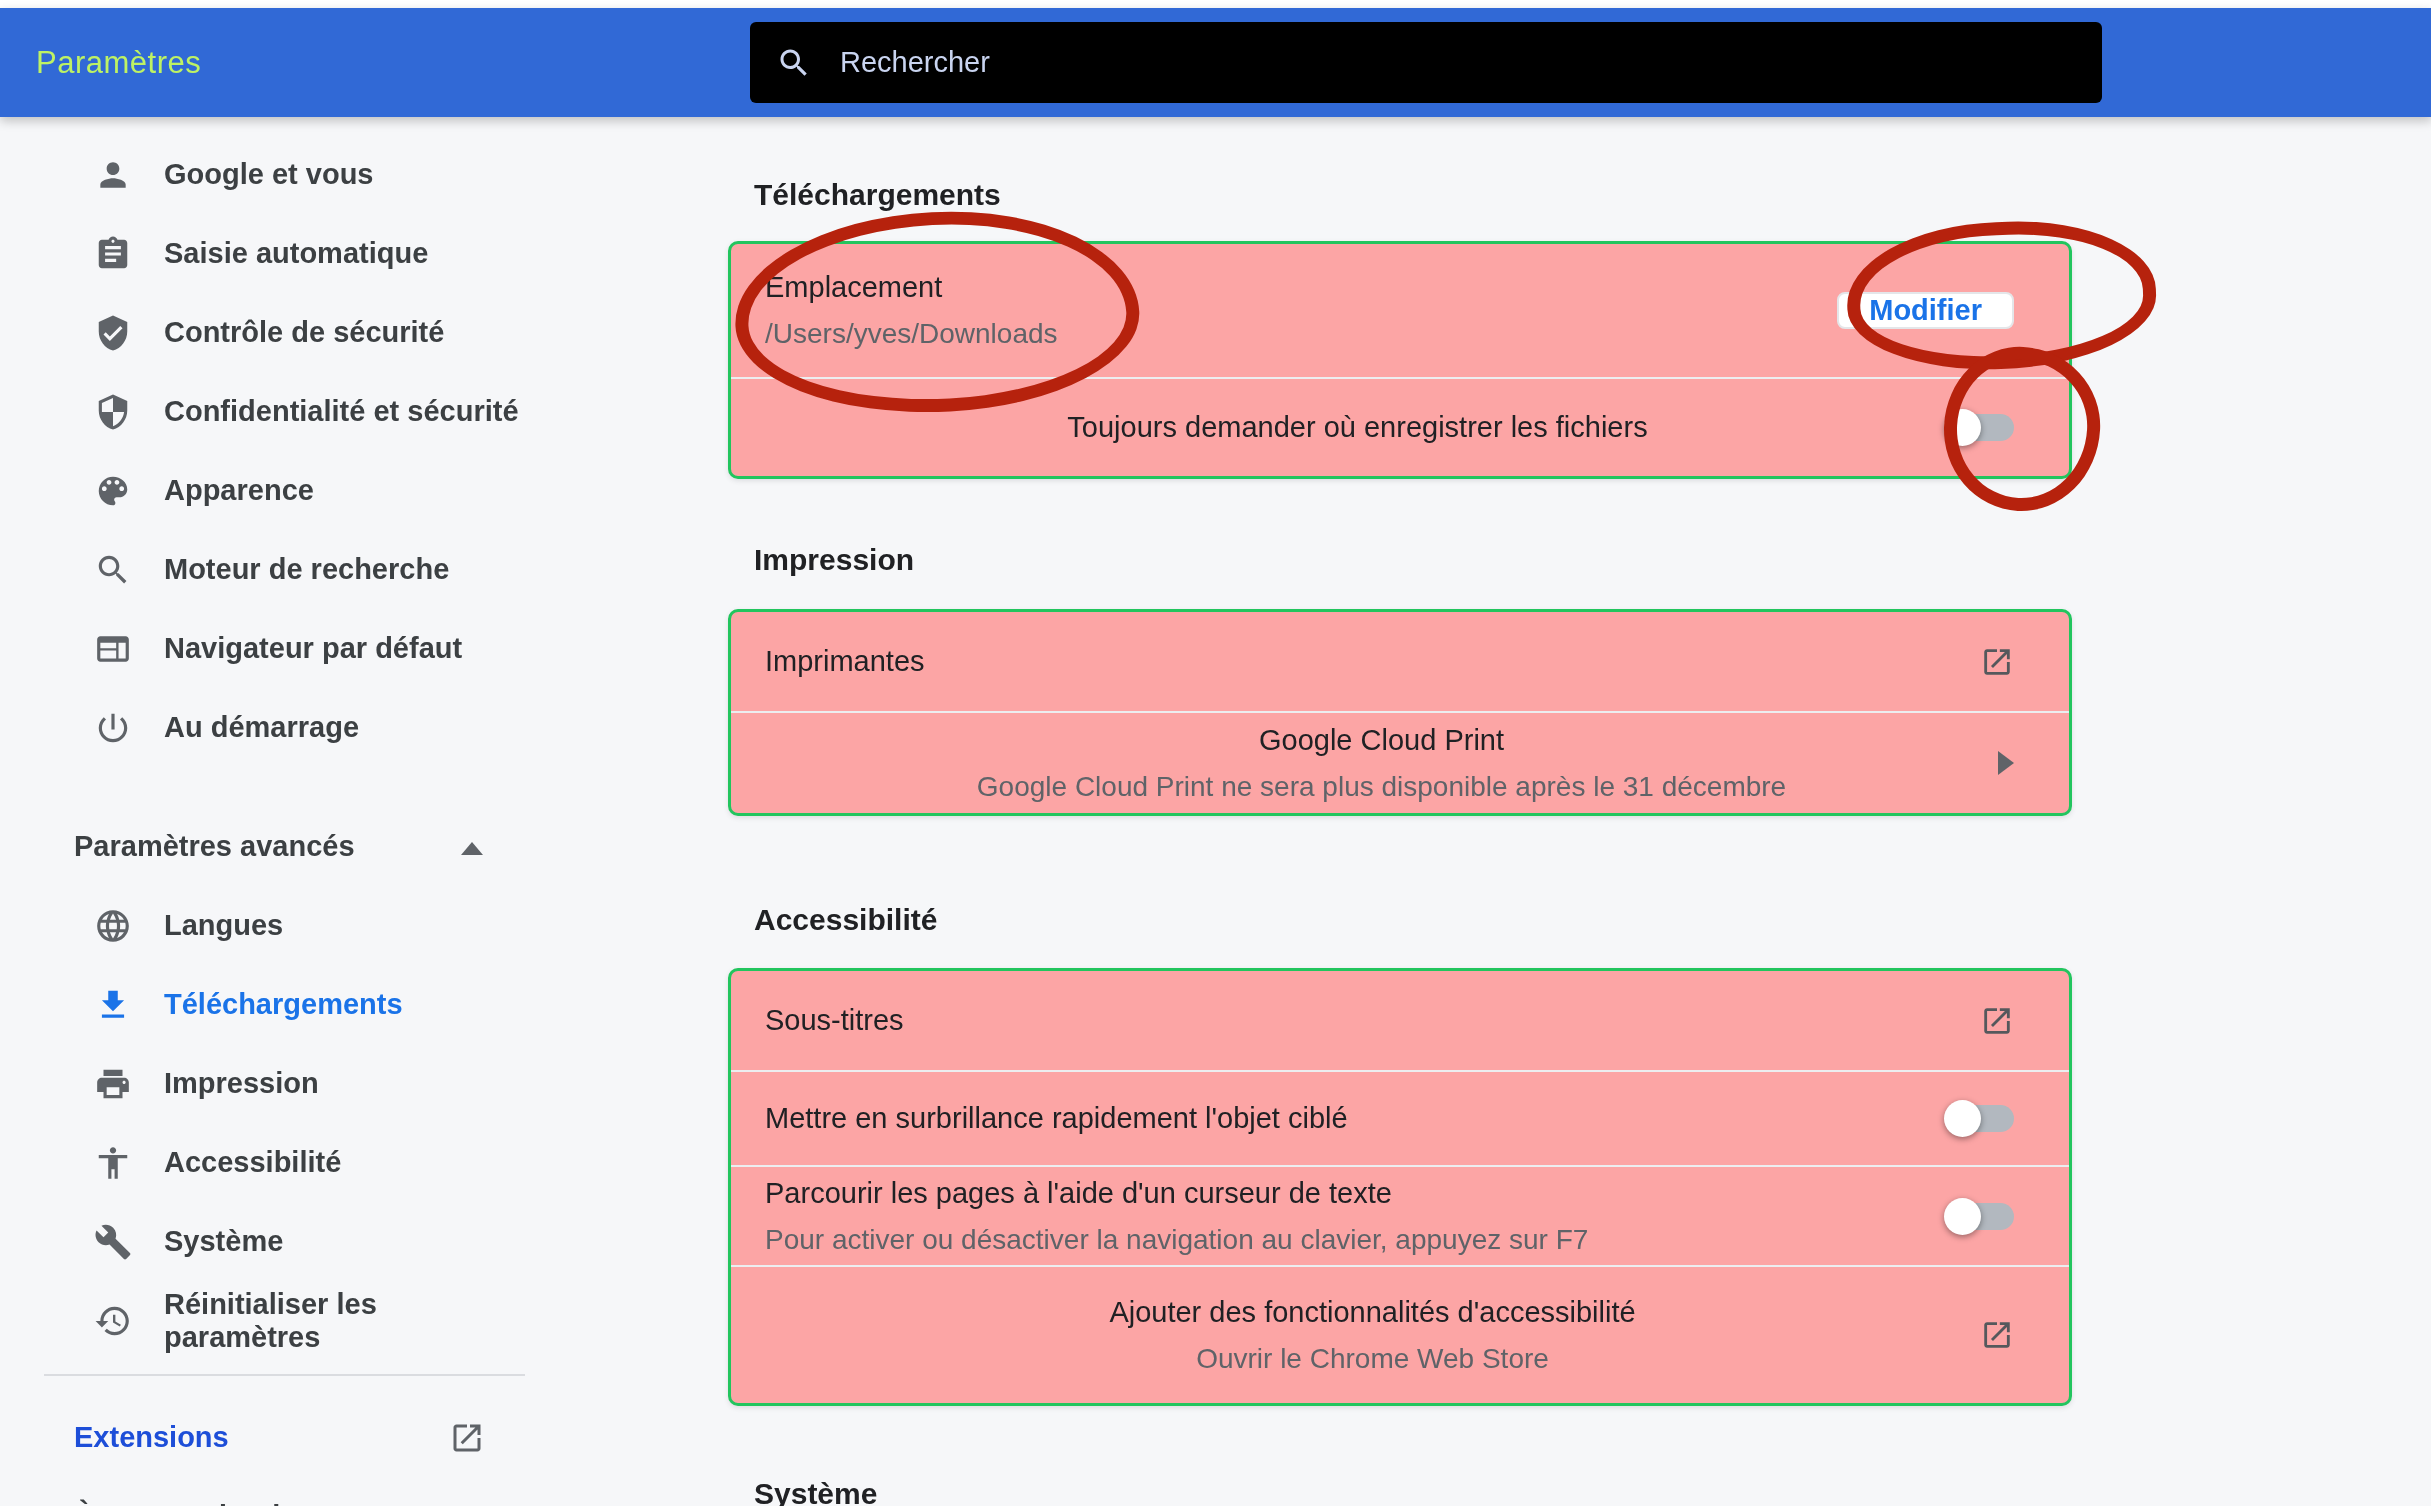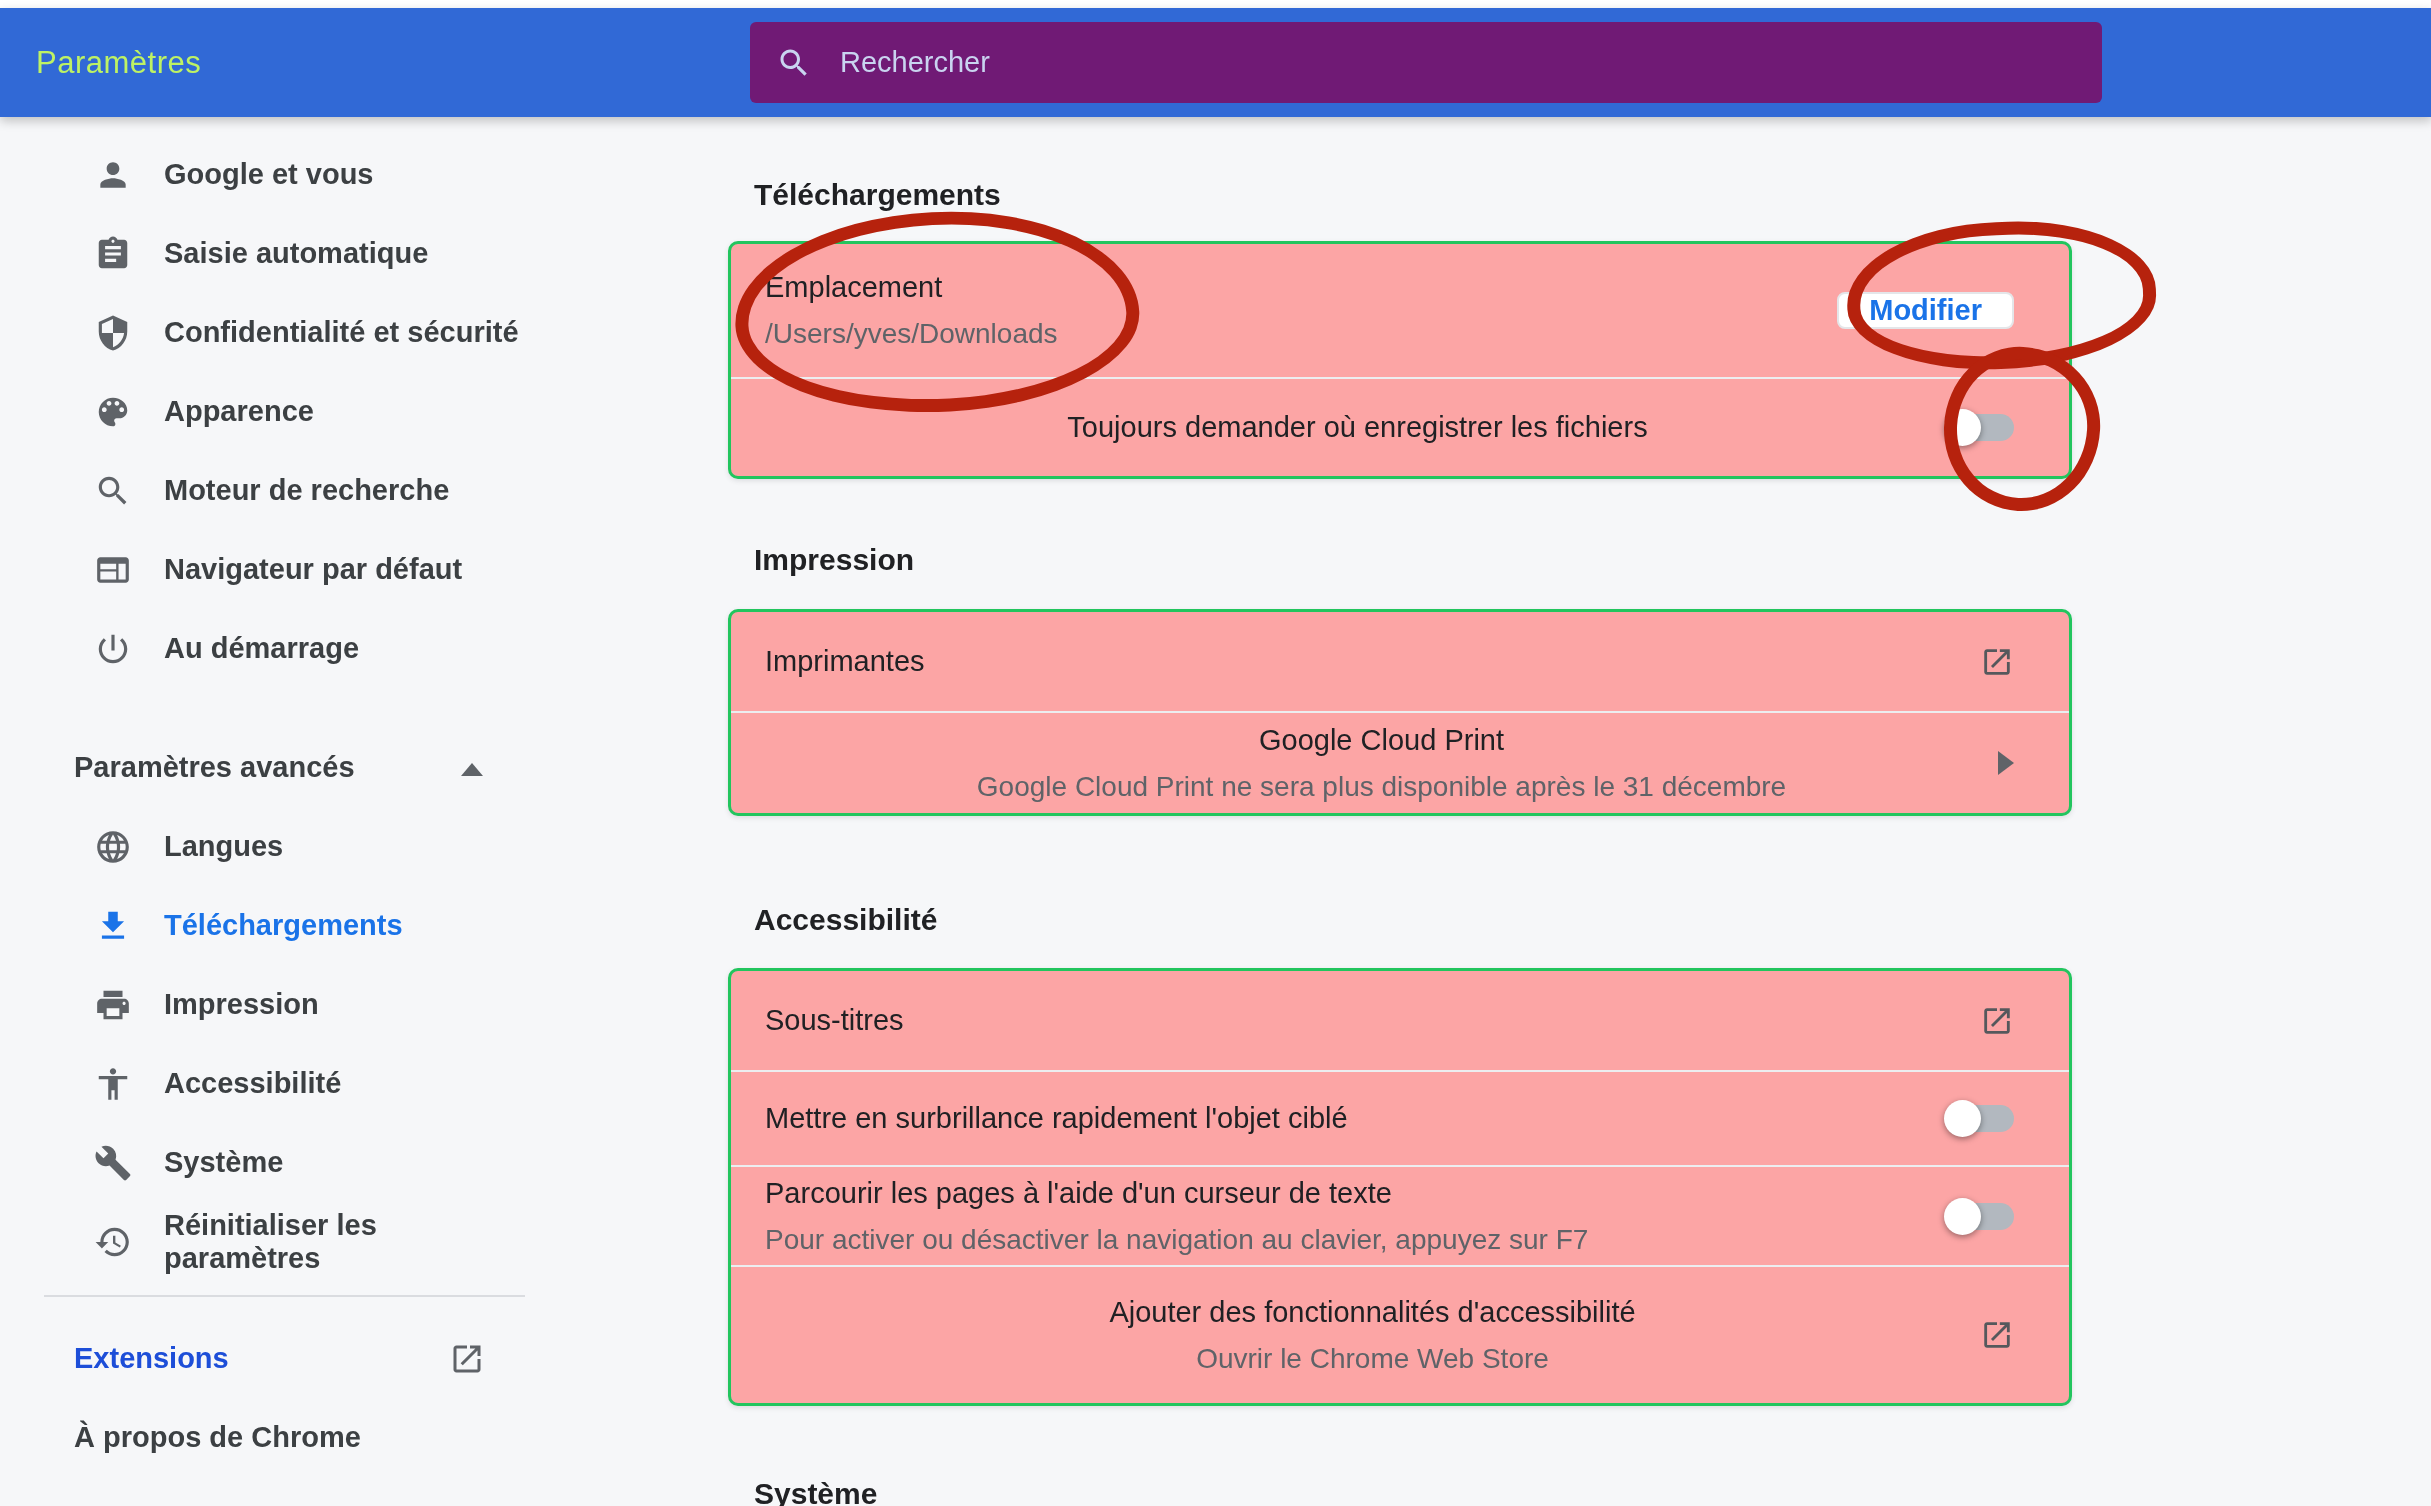--- a/index.html
+++ b/index.html
@@ -14,21 +14,21 @@
   
   .header {
     position:absolute; top:8px; left:0; width:2432px; height:109px;
     background:#3169d6; box-shadow:0 4px 10px rgba(0,0,0,.22); z-index:5;
     display:flex; align-items:center;
   }
   .header-title { position:absolute; left:36px; top:0; height:109px; display:flex; align-items:center;
     color:#bef264; font-size:31px; font-weight:500; letter-spacing:0.5px; }
   .searchbox {
     position:absolute; left:750px; top:14px; width:1352px; height:81px;
-    background:#701a75; border-radius:6px; display:flex; align-items:center; padding-left:26px;
+    background:#000000; border-radius:6px; display:flex; align-items:center; padding-left:26px;
   }
   .searchbox .sicon { width:36px; height:36px; fill:#c9d4f0; }
   .search-ph { margin-left:28px; font-size:29px; color:#c9d4f0; }
 
   
   .sidebar { position:absolute; top:117px; left:0; width:481px; bottom:0; padding-top:18px;margin-left:44px; }
   .side-item {
     height:79px; display:flex; align-items:center; padding-left:50px; cursor:pointer;
   }
   .side-item .icon { width:38px; height:38px; fill:#5f6368; flex:none; }
@@ -120,20 +120,26 @@
       <span class="slabel">Google et vous</span>
     </div>
     <div class="side-item">
       <svg class="icon" viewBox="0 0 24 24">
           <path d="M19 3h-4.18C14.4 1.84 13.3 1 12 1c-1.3 0-2.4.84-2.82 2H5c-1.1 0-2 .9-2 2v14c0 1.1.9 2 2 2h14c1.1 0 2-.9 2-2V5c0-1.1-.9-2-2-2zm-7 0c.55 0 1 .45 1 1s-.45 1-1 1-1-.45-1-1 .45-1 1-1zm2 14H7v-2h7v2zm3-4H7v-2h10v2zm0-4H7V7h10v2z"></path>
         </svg>
       <span class="slabel">Saisie automatique</span>
     </div>
     <div class="side-item">
       <svg class="icon" viewBox="0 0 24 24">
+          <path d="M12 1L3 5v6c0 5.55 3.84 10.74 9 12 5.16-1.26 9-6.45 9-12V5l-9-4zm-2 16l-4-4 1.41-1.41L10 14.17l6.59-6.59L18 9l-8 8z"></path>
+        </svg>
+      <span class="slabel">Contrôle de sécurité</span>
+    </div>
+    <div class="side-item">
+      <svg class="icon" viewBox="0 0 24 24">
           <path d="M12 1L3 5v6c0 5.55 3.84 10.74 9 12 5.16-1.26 9-6.45 9-12V5l-9-4zm0 10.99h7c-.53 4.12-3.28 7.79-7 8.94V12H5V6.3l7-3.11v8.8z"></path>
         </svg>
       <span class="slabel">Confidentialité et sécurité</span>
     </div>
     <div class="side-item">
       <svg class="icon" viewBox="0 0 24 24">
           <path d="M12 3c-4.97 0-9 4.03-9 9s4.03 9 9 9c.83 0 1.5-.67 1.5-1.5 0-.39-.15-.74-.39-1.01-.23-.26-.38-.61-.38-.99 0-.83.67-1.5 1.5-1.5H16c2.76 0 5-2.24 5-5 0-4.42-4.03-8-9-8zm-5.5 9c-.83 0-1.5-.67-1.5-1.5S5.67 9 6.5 9 8 9.67 8 10.5 7.33 12 6.5 12zm3-4C8.67 8 8 7.33 8 6.5S8.67 5 9.5 5s1.5.67 1.5 1.5S10.33 8 9.5 8zm5 0c-.83 0-1.5-.67-1.5-1.5S13.67 5 14.5 5s1.5.67 1.5 1.5S15.33 8 14.5 8zm3 4c-.83 0-1.5-.67-1.5-1.5S16.67 9 17.5 9s1.5.67 1.5 1.5-.67 1.5-1.5 1.5z"></path>
         </svg>
       <span class="slabel">Apparence</span>
     </div>

